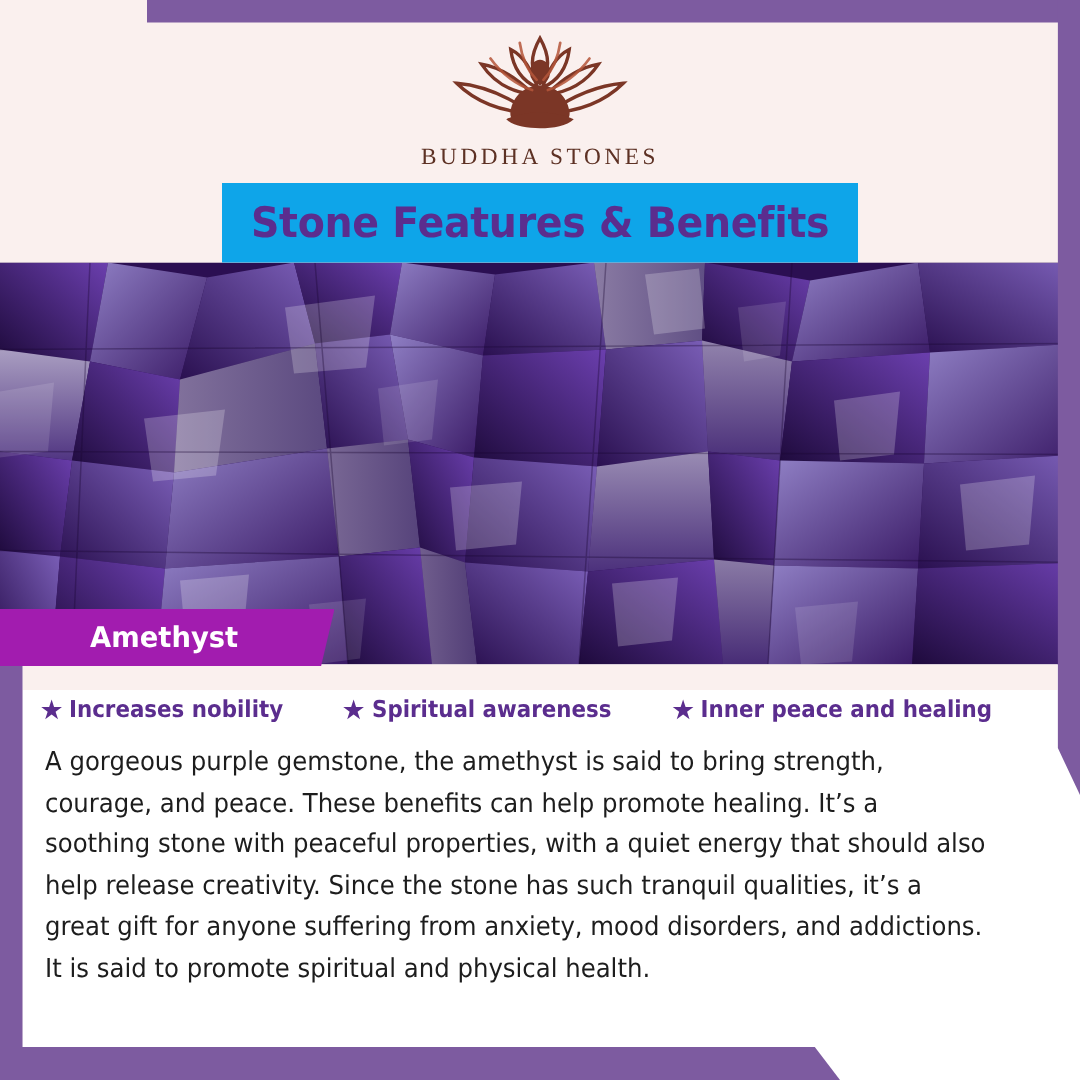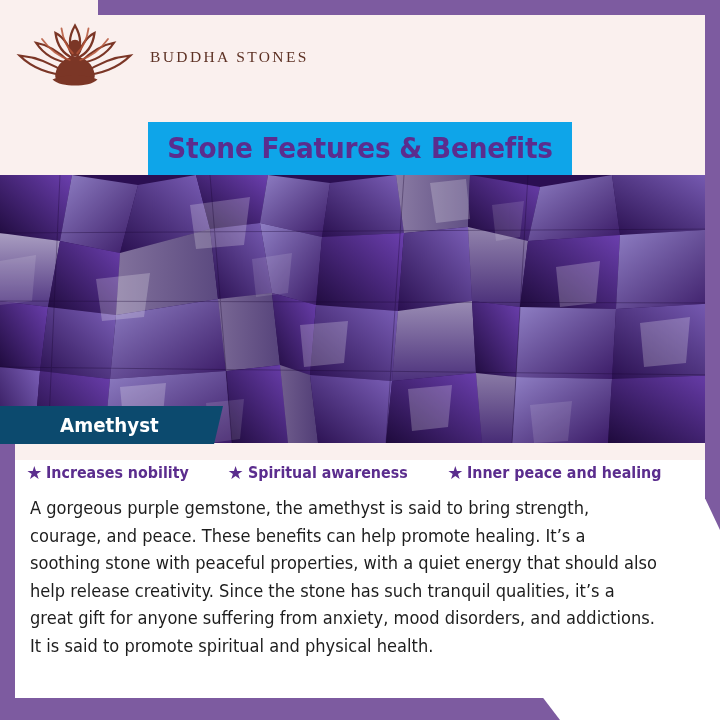--- a/index.html
+++ b/index.html
@@ -56,21 +56,21 @@
     position: absolute;
     top: 0; left: 0;
     width: 720px; height: 175px;
     background: #faf0ee;
     z-index: 3;
   }
   .logo-wrap {
     position: absolute;
     top: 18px; left: 0; right: 0;
     display: flex;
-    flex-direction: row;
+    flex-direction: column;
     align-items: center;
   }
   .logo-mark { width: 150px; height: 72px; display: block; }
   .logo-word {
     margin-top: 6px;
     font-family: "Liberation Serif", serif;
     font-size: 15.5px;
     letter-spacing: 2.4px;
     color: #5d3124;
     font-weight: 400;
@@ -106,21 +106,21 @@
     z-index: 2;
     background: #2a0f52;
   }
   .photo-band svg { display: block; width: 720px; height: 268px; }
 
   
   .stone-label {
     position: absolute;
     top: 406px; left: 0;
     width: 223px; height: 38px;
-    background: #0c4a6e;
+    background: #a21caf;
     display: flex;
     align-items: center;
     z-index: 7;
     clip-path: polygon(0 0, 100% 0, 96% 100%, 0 100%);
   }
   .stone-label-text {
     margin-left: 58px;
     color: #ffffff;
     font-family: "DejaVu Sans", sans-serif;
     font-weight: bold;

